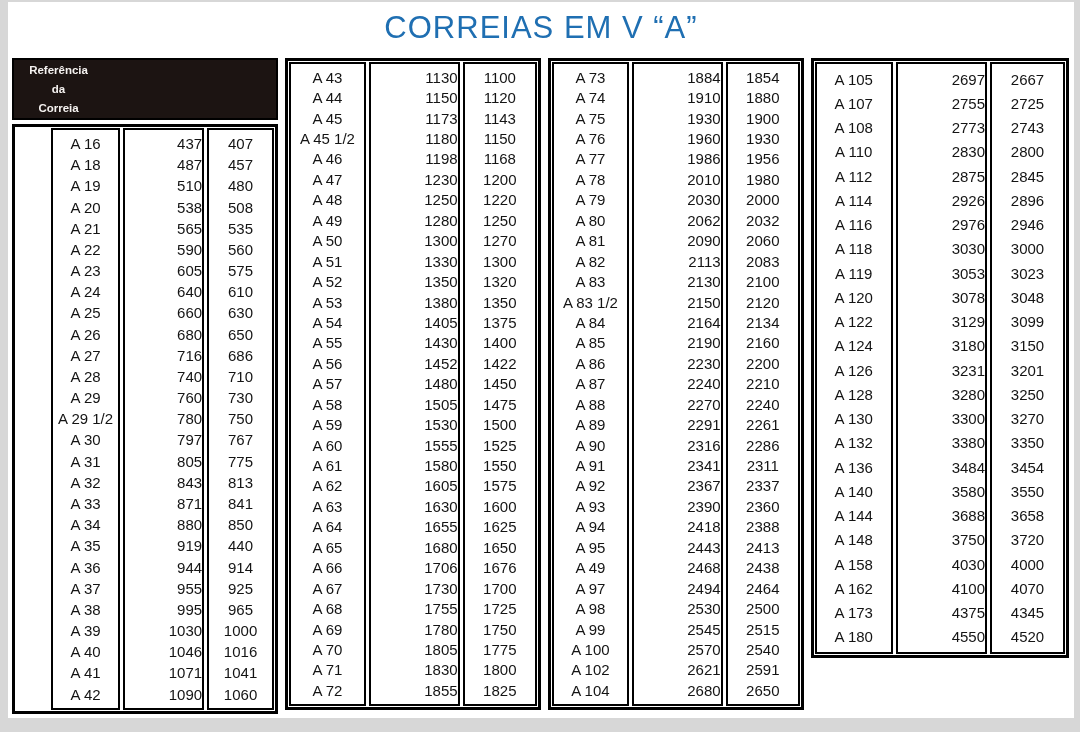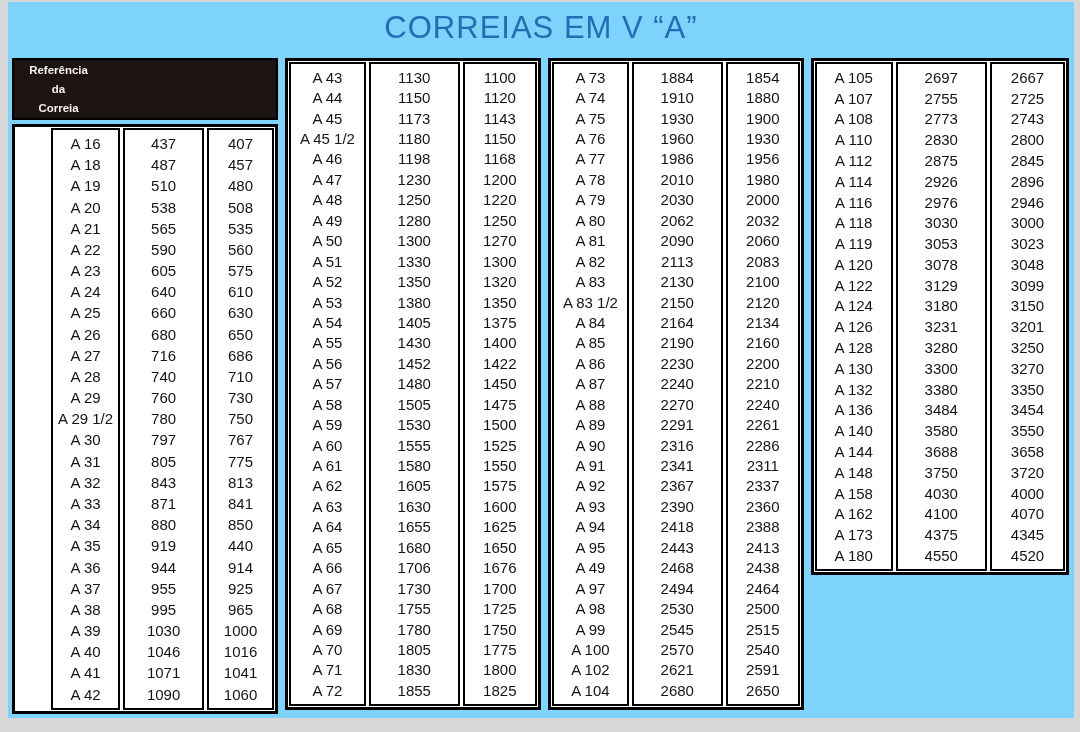--- a/index.html
+++ b/index.html
@@ -6,21 +6,21 @@
   body{
     width:1080px;height:732px;
     background:#d7d7d7;
     font-family:"Liberation Sans", sans-serif;
     overflow:hidden;
   }
   .page{
     position:absolute;
     left:8px; top:2px;
     width:1066px; height:716px;
-    background:#7dd3fc;
+    background:#ffffff;
   }
   .title{
     text-align:center;
     font-size:31px;
     letter-spacing:1px;
     font-weight:400;
     padding-top:8px;
     height:56px;
     box-sizing:border-box;
   }
@@ -73,30 +73,30 @@
   .data-box{
     border:3px solid #000;
     background:#fff;
     display:flex;
     gap:3px;
     box-sizing:border-box;
     padding:1px;
   }
   .g1 .data-box{height:590px;padding-left:36px;}
   .g2 .data-box,.g3 .data-box{height:652px;}
-  .g4 .data-box{height:517px;}
+  .g4 .data-box{height:600px;}
   .col{
     border:2px solid #000;
     display:flex;flex-direction:column;justify-content:space-around;
     text-align:center;
     box-sizing:border-box;
     padding:3px 0;
   }
   .col.ref{flex:0 0 31%;}
-  .col.lw{flex:1 1 36%;}
+  .col.lw{flex:1 1 36%;align-items:flex-end;}
   .col.li{flex:0 0 30%;}
   .cell{
     font-size:15px;
     line-height:1;
     color:#141414;
     white-space:nowrap;
   }
 </style>
 </head>
 <body>

